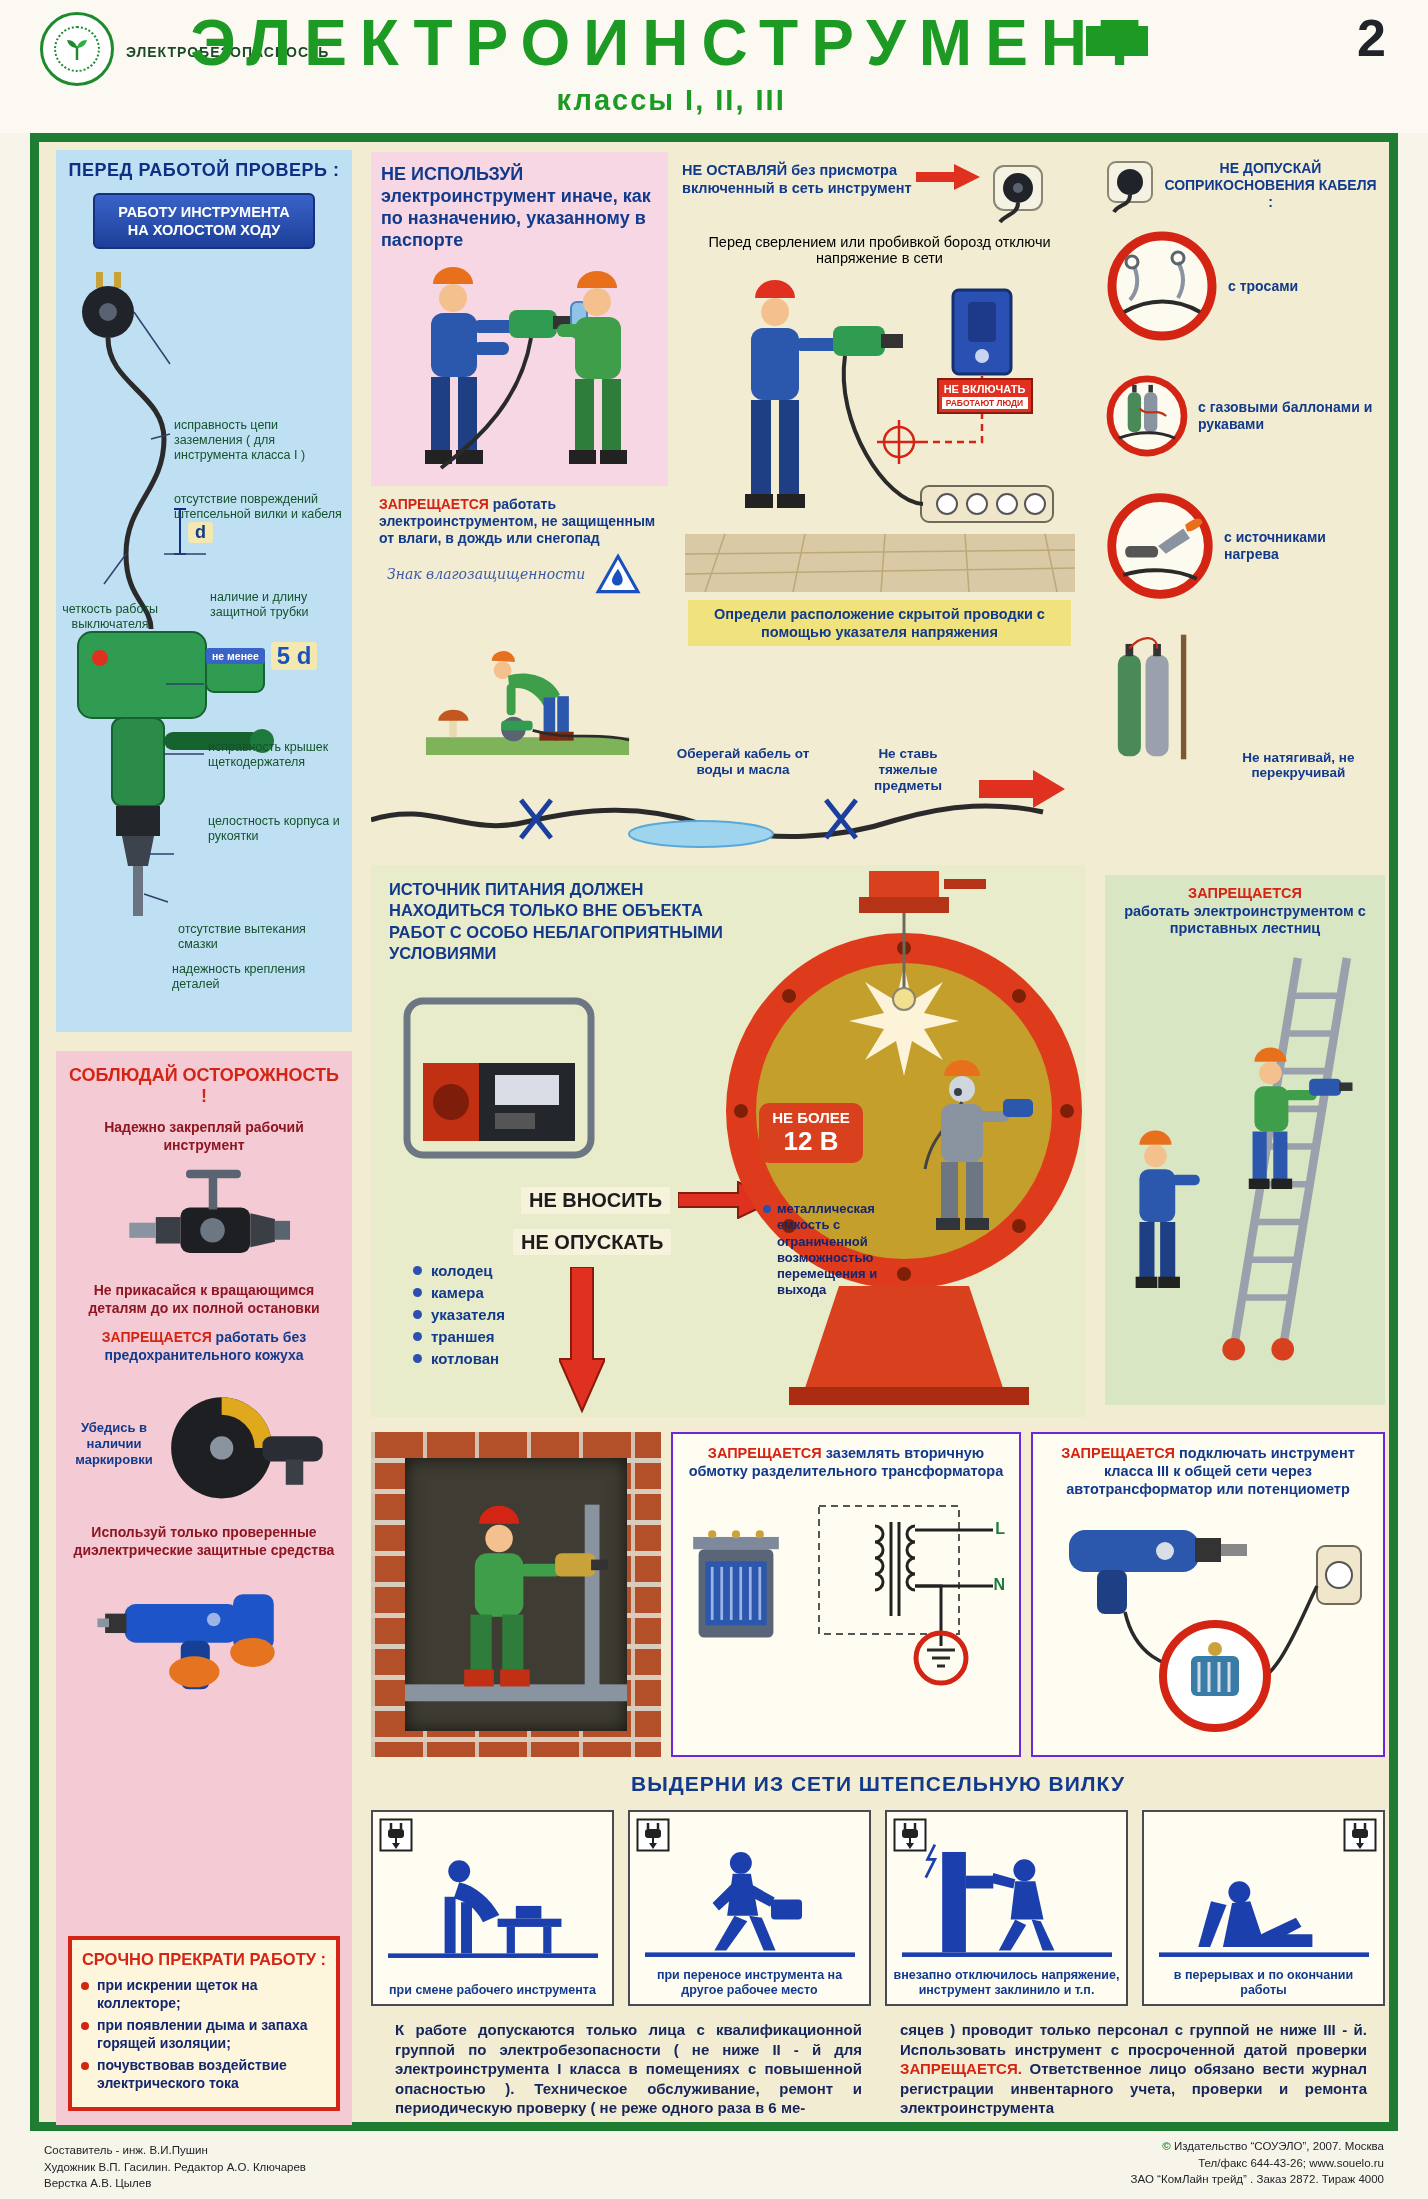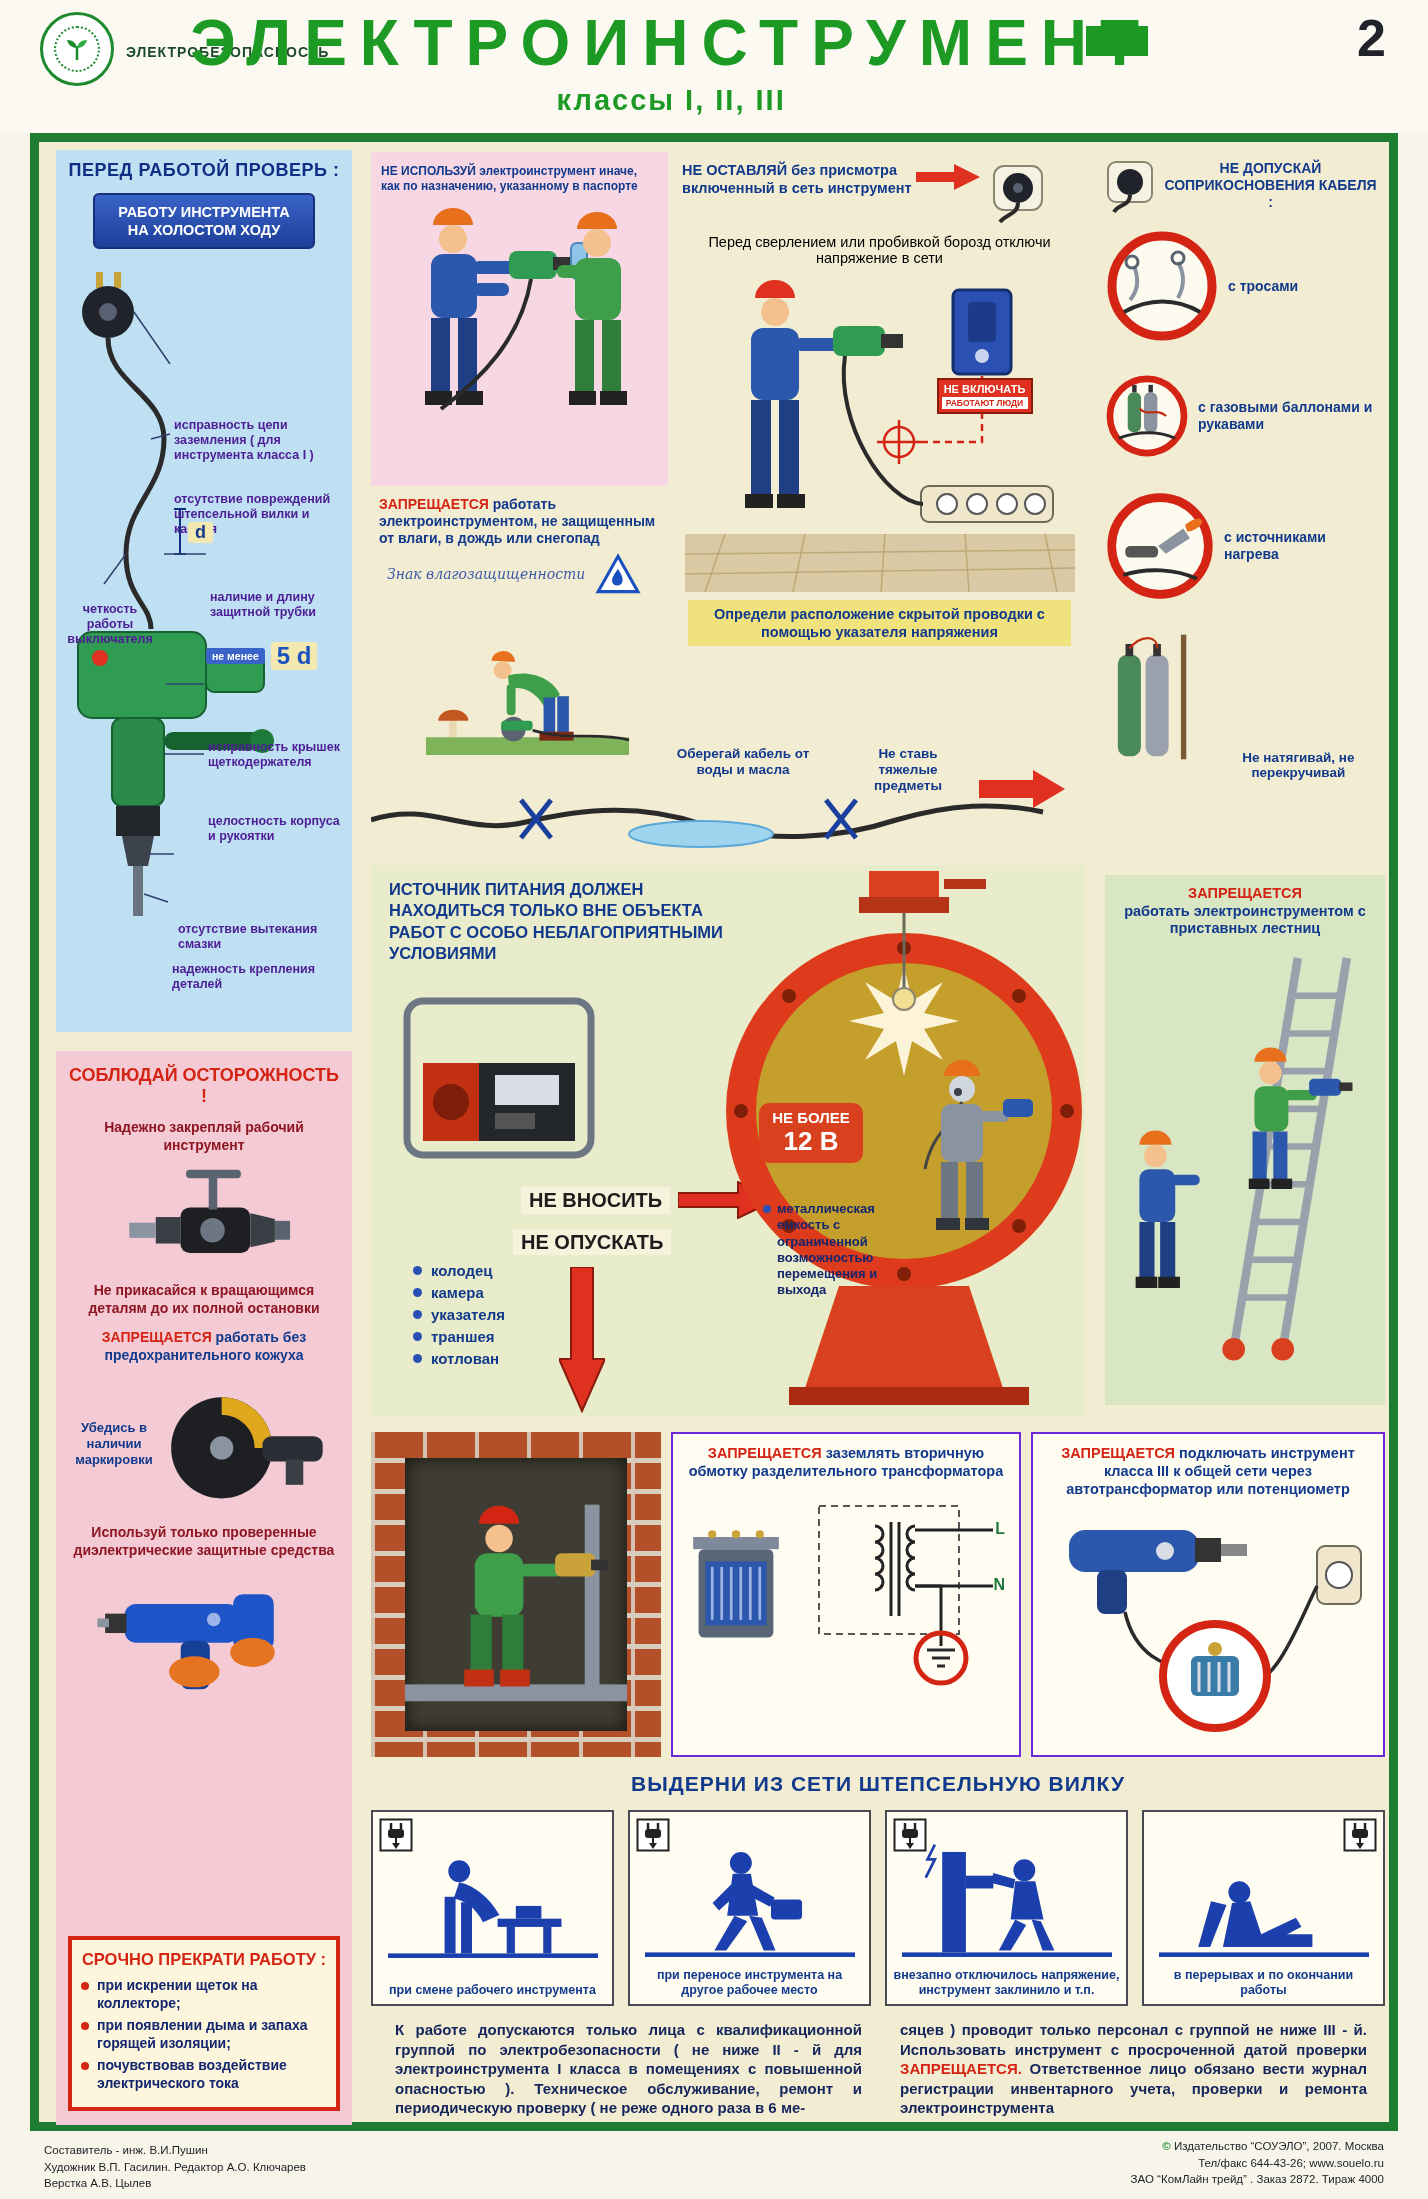--- a/index.html
+++ b/index.html
@@ -31,21 +31,21 @@
   .navy { color:#123a8c; }
   .maroon { color:#8e1622; }
 
   
   .blue-panel { left:17px; top:8px; width:296px; height:882px; background:#bfdff2; padding:10px 6px; }
   .blue-panel h2 { font-size:18px; color:#0f2f84; text-align:center; letter-spacing:.5px; }
   .idle-badge { margin:12px auto 0; width:222px; background:linear-gradient(#3a63c8,#1d3f9a);
                 border:2px solid #16307e; border-radius:6px; color:#fff; font-weight:bold;
                 font-size:14.5px; text-align:center; padding:8px 4px; line-height:1.25; }
   .drill-svg { position:absolute; left:0; top:104px; width:296px; height:700px; }
-  .chk { position:absolute; font-size:12.5px; font-weight:bold; color:#4c1d95; line-height:1.18; }
+  .chk { position:absolute; font-size:12.5px; font-weight:normal; color:#14532d; line-height:1.18; }
   .chk0 { left:118px; top:268px; width:172px; }
   .chk1 { left:118px; top:342px; width:170px; }
   .dim-d { position:absolute; left:132px; top:372px; font-size:18px; font-weight:bold; color:#123a8c;
            background:#f3e9b0; padding:0 7px; border-radius:3px; }
   .chk2 { left:6px; top:452px; width:96px; text-align:center; }
   .chk3 { left:154px; top:440px; width:138px; }
   .dim-row { position:absolute; left:150px; top:492px; display:flex; align-items:center; gap:6px; }
   .dim-min { background:#3a63c8; color:#fff; font-size:10.5px; font-weight:bold; padding:2px 6px; border-radius:3px; }
   .dim-5d { color:#1a50c0; font-size:24px; font-weight:bold; background:#f3e9b0; padding:0 6px; border-radius:3px; }
   .chk4 { left:152px; top:590px; width:140px; }
@@ -63,21 +63,21 @@
   .stop-box { margin-top:auto; width:100%; border:4px solid #d42414; background:#fdf6dc; padding:10px 9px; }
   .stop-box h3 { color:#d42414; font-size:16.5px; text-align:center; margin-bottom:8px; }
   .stop-box ul { list-style:none; }
   .stop-box li { font-size:14px; font-weight:bold; color:#13266e; position:relative;
                  padding-left:16px; margin:5px 0; line-height:1.25; }
   .stop-box li::before { content:""; position:absolute; left:0; top:5px; width:8px; height:8px;
                  border-radius:50%; background:#d42414; }
 
   
   .misuse-panel { left:332px; top:10px; width:297px; height:334px; background:#f6d7e3; padding:12px 10px 4px; }
-  .misuse-panel .cap { font-size:12px; }
+  .misuse-panel .cap { font-size:18px; }
   .misuse-panel svg { display:block; margin:6px auto 0; }
 
   .rain-panel { left:332px; top:350px; width:297px; height:250px; padding:4px 8px; }
   .rain-panel .cap { font-size:14px; }
   .sign-row { display:flex; align-items:center; gap:10px; margin:6px 0 0 8px; }
   .sign-script { font-style:italic; color:#3a5aa8; font-size:14px; font-family:"DejaVu Serif", serif; }
 
   .unattended-panel { left:635px; top:10px; width:411px; height:590px; padding:10px 8px 0; }
   .ua-head { display:flex; align-items:flex-start; gap:4px; }
   .ua-head .cap { font-size:14.5px; width:230px; }

